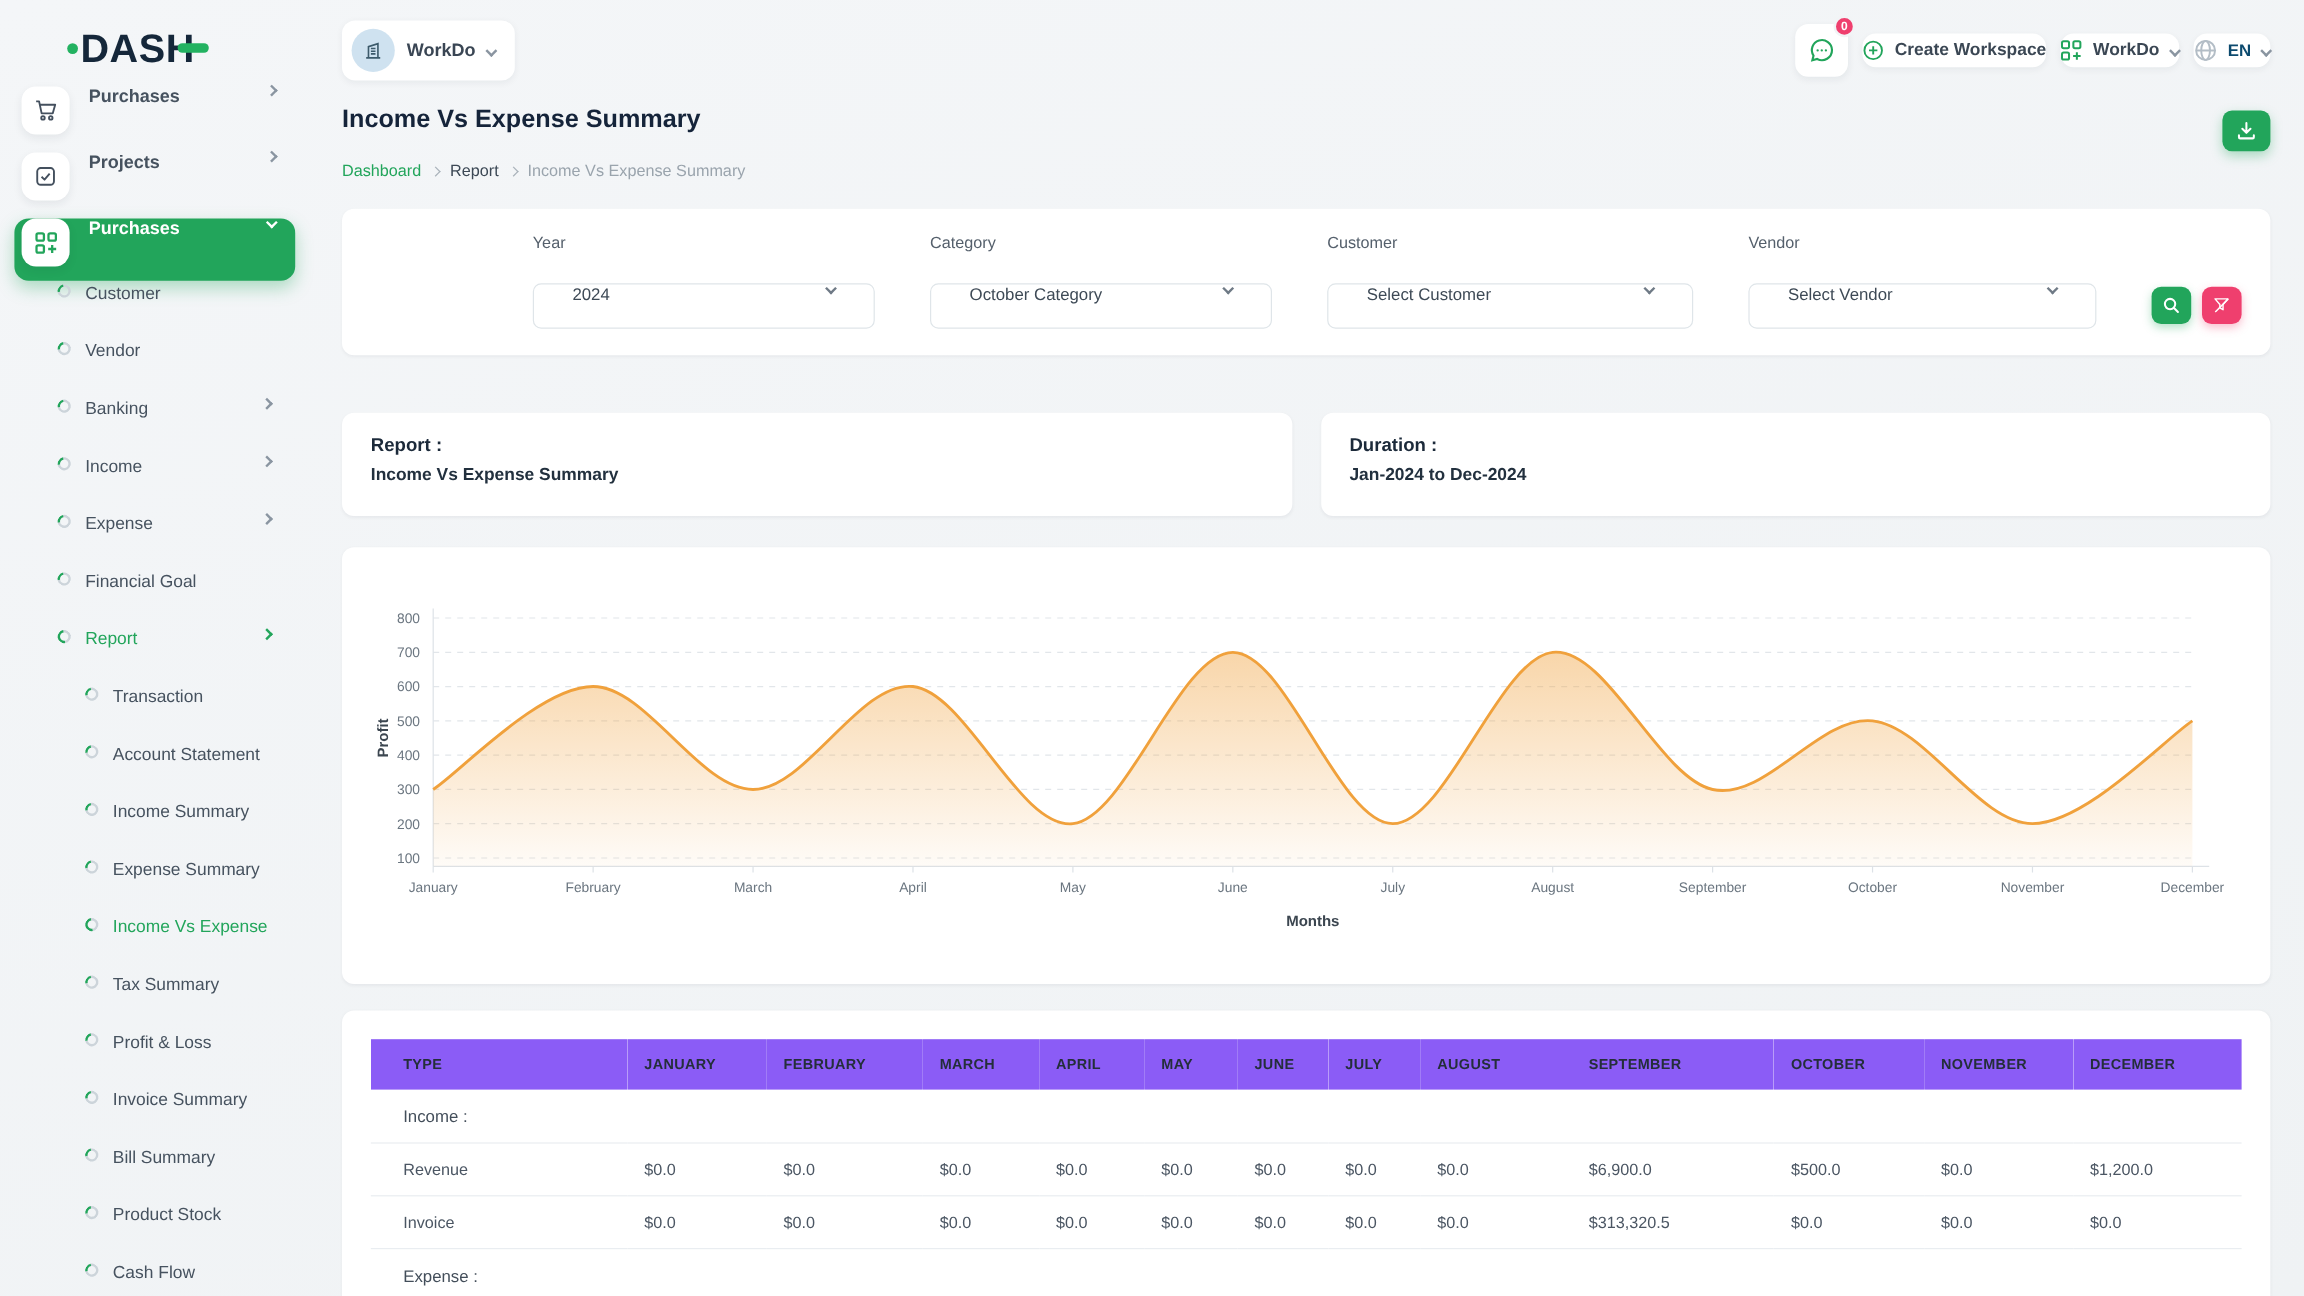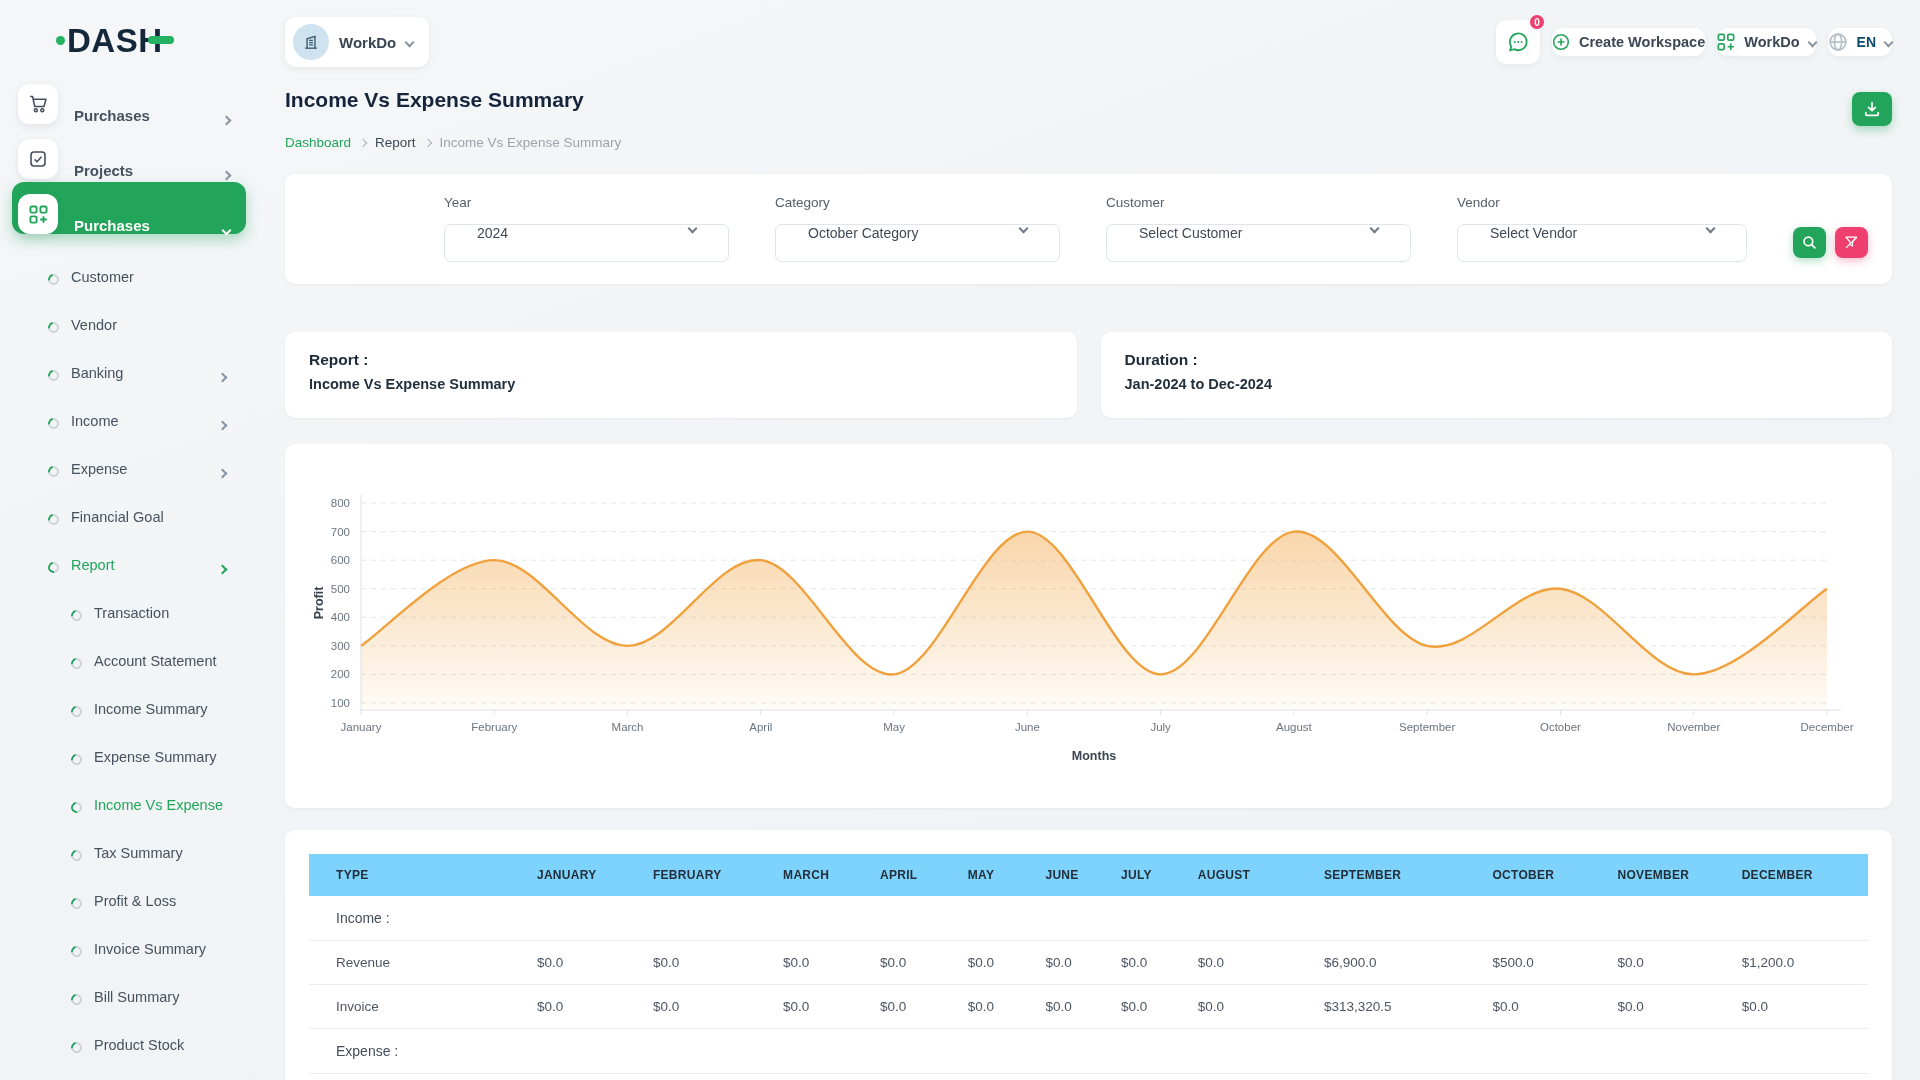--- a/index.html
+++ b/index.html
@@ -9,21 +9,21 @@
     background:linear-gradient(160deg,#f4f6f8 0%,#eff2f4 100%);
     color:#33404e;
   }
   
   .sidebar{position:fixed;left:0;top:0;width:256px;height:1080px;padding:18px 10px 0 12px;z-index:5}
   .logo{display:flex;align-items:center;height:44px;margin:0 0 10px 44px;cursor:pointer;position:relative}
   .logo-dot{width:9px;height:9px;border-radius:50%;background:#23b261;margin-right:2px}
   .logo-text{font-size:33px;font-weight:800;letter-spacing:.5px;color:#15273a;line-height:1}
   .logo-dash{width:26px;height:8px;border-radius:4px;background:#23b261;margin-left:-15px;position:relative;z-index:2}
   .menu{display:flex;flex-direction:column}
-  .menu-item{display:flex;align-items:flex-end;cursor:pointer;border-radius:12px;color:#46525f}
+  .menu-item{display:flex;align-items:flex-start;cursor:pointer;border-radius:12px;color:#46525f}
   .menu-item.lvl0{height:52px;padding:0 16px 0 6px;font-weight:700;font-size:15px;margin-bottom:3px}
   .menu-item.lvl0 .icon-box{width:40px;height:40px;border-radius:12px;background:#fff;box-shadow:0 3px 8px rgba(25,39,57,.08);display:flex;align-items:center;justify-content:center;margin-right:16px;flex:0 0 40px}
   .menu-item.lvl0.active{background:#22a55b;color:#fff;box-shadow:0 6px 14px rgba(34,165,91,.35)}
   .menu-item.lvl1{height:48px;padding:0 20px 0 36px;font-size:14.5px}
   .menu-item.lvl2{height:48px;padding:0 20px 0 59px;font-size:14.5px}
   .menu-item.active:not(.lvl0){color:#22a55b}
   .mi-label{white-space:nowrap}
   .bullet{width:11px;height:11px;border-radius:50%;border:2.5px solid #ccd4da;border-left-color:#22a55b;transform:rotate(35deg);margin-right:12px;flex:0 0 11px}
   .menu-item.active .bullet{border-left-color:#22a55b;border-bottom-color:#22a55b}
   .chev{width:7px;height:7px;border-right:2px solid #8a95a1;border-bottom:2px solid #8a95a1;margin-left:auto;flex:0 0 7px}
@@ -50,38 +50,38 @@
   .breadcrumb{display:flex;align-items:center;gap:9px;margin-top:23px;font-size:13.5px}
   .crumb-link{color:#22a55b;cursor:pointer}
   .crumb-mid{color:#3c4855;cursor:pointer}
   .crumb-cur{color:#9aa4ad}
   .crumb-sep{width:6px;height:6px;border-right:1.8px solid #a9b2ba;border-bottom:1.8px solid #a9b2ba;transform:rotate(-45deg);margin-top:1px}
   .dl-btn{width:40px;height:34px;border-radius:8px;background:#22a55b;border:none;display:flex;align-items:center;justify-content:center;cursor:pointer;box-shadow:0 4px 10px rgba(34,165,91,.35);margin-top:4px}
   
   .card{background:#fff;border-radius:10px;box-shadow:0 1px 3px rgba(16,24,40,.05)}
   .filter-card{margin-top:24px;padding:21px 24px 22px}
   .filter-row{display:flex;justify-content:flex-end;align-items:flex-end;gap:46px}
-  .field-label{font-size:13.5px;color:#55606c;margin-bottom:14px}
+  .field-label{font-size:13.5px;color:#55606c;margin-bottom:26px}
   .select{height:38px;border:1px solid #dfe5e9;border-radius:7px;background:#fff;display:flex;align-items:flex-start;justify-content:space-between;padding:0 32px;font-size:14px;color:#3e4a56;cursor:pointer}
   .select .chev{border-color:#6f7a86;margin-left:12px}
   .filter-actions{display:flex;gap:9px;margin-bottom:4px}
   .sq-btn{width:33px;height:31px;border-radius:8px;border:none;display:flex;align-items:center;justify-content:center;cursor:pointer}
   .sq-btn.search{background:#22a55b;box-shadow:0 3px 8px rgba(34,165,91,.35)}
   .sq-btn.reset{background:#ef3f6e;box-shadow:0 3px 8px rgba(239,63,110,.35)}
   .summary-row{display:flex;gap:24px;margin-top:48px}
   .summary-card{flex:1;padding:19px 24px;height:86px}
   .summary-title{font-size:15.5px;font-weight:700;color:#1c2a3a}
   .summary-value{font-size:14.5px;font-weight:700;color:#22303e;margin-top:7px}
   .chart-card{margin-top:26px;padding:20px 24px;height:364px}
   .table-card{margin-top:22px;padding:24px;min-height:260px}
   
   table{width:100%;border-collapse:collapse;table-layout:fixed}
   th,td{text-align:left;padding:14px 6px 14px 14px;white-space:nowrap;overflow:hidden}
   th:first-child,td:first-child{padding-left:27px}
-  thead tr{background:#7dd3fc}
+  thead tr{background:#8b5cf6}
   th{font-size:12px;font-weight:700;color:#242e3a;letter-spacing:.3px}
   tbody tr{border-bottom:1px solid #e9edf1}
   td{font-size:13.5px;color:#4b5663}
   td.section-label{color:#434e5a;font-size:14px}
   
   .grid-line{stroke:#e2e6ea;stroke-dasharray:5 5;stroke-width:1}
   .axis-line{stroke:#dde2e7;stroke-width:1}
   .ytick,.xtick{font-size:11.5px;fill:#6b7680;font-family:"Liberation Sans","DejaVu Sans",sans-serif}
   .ytick{text-anchor:end}
   .xtick{text-anchor:middle}

